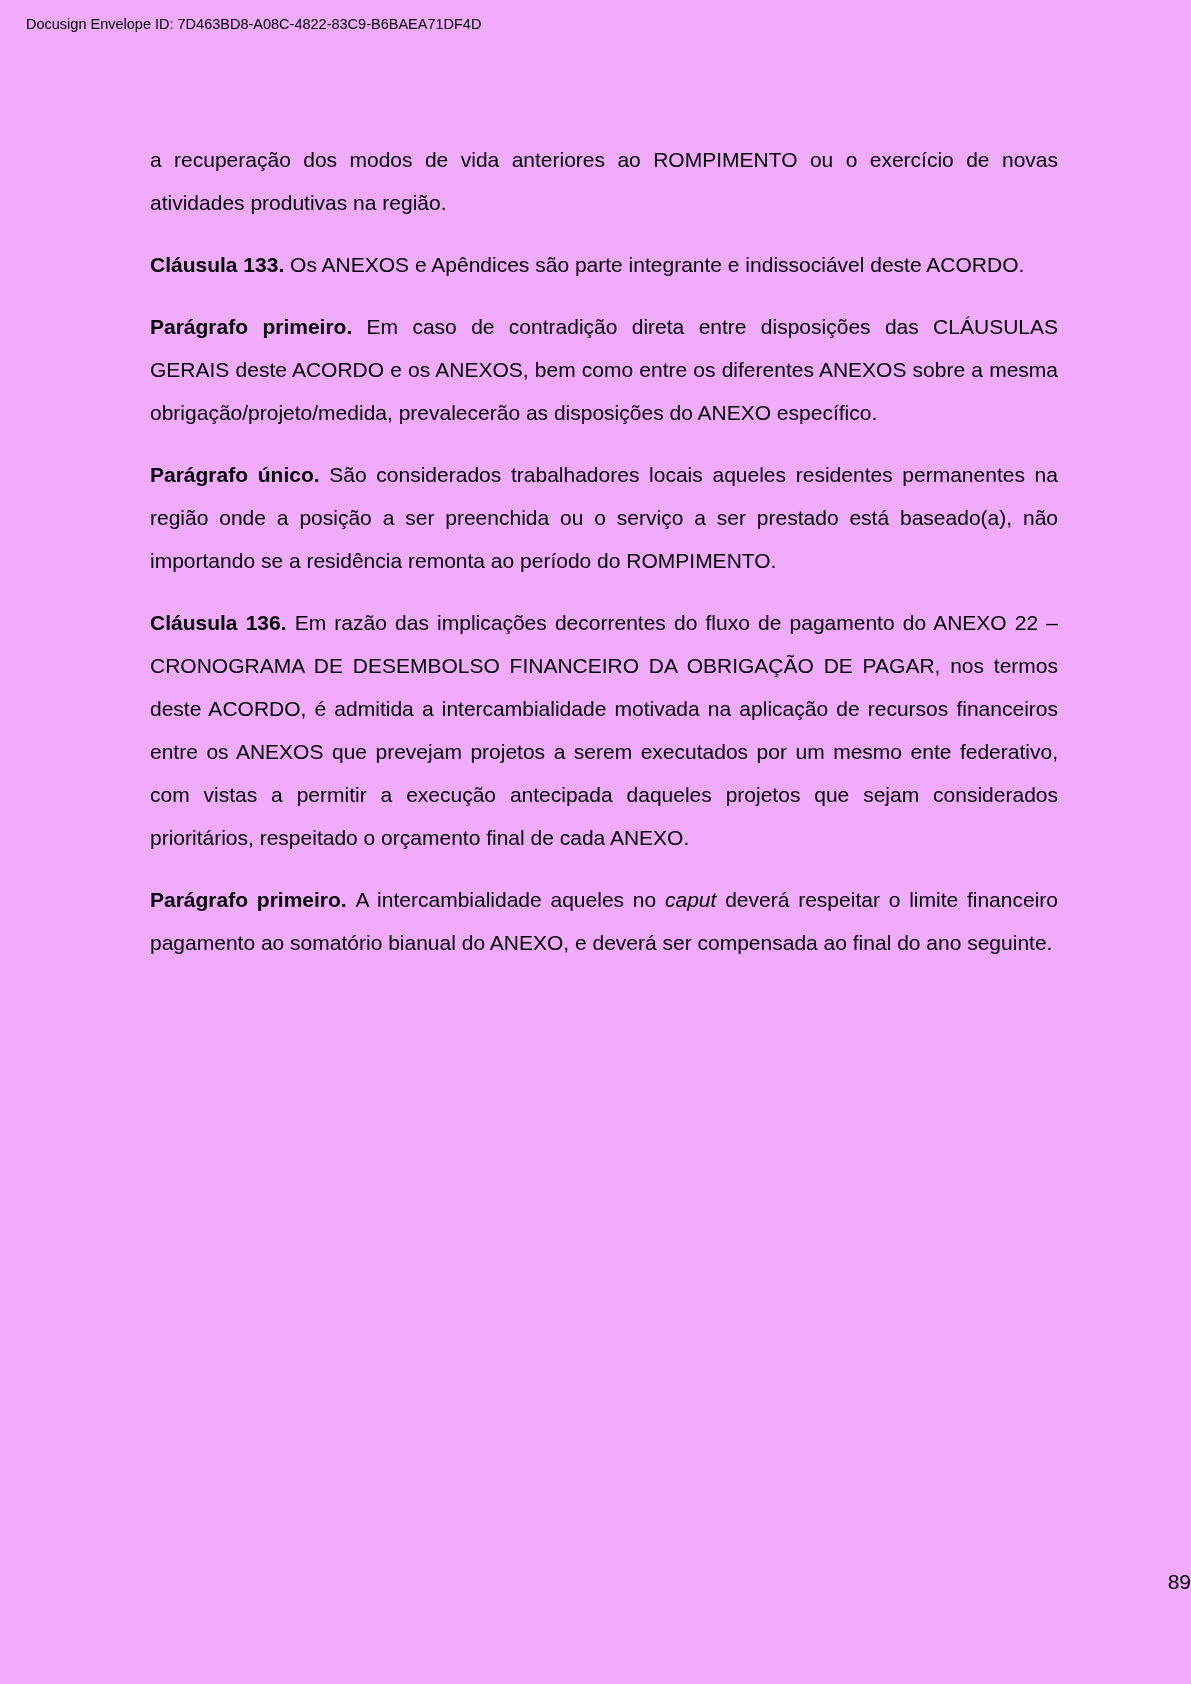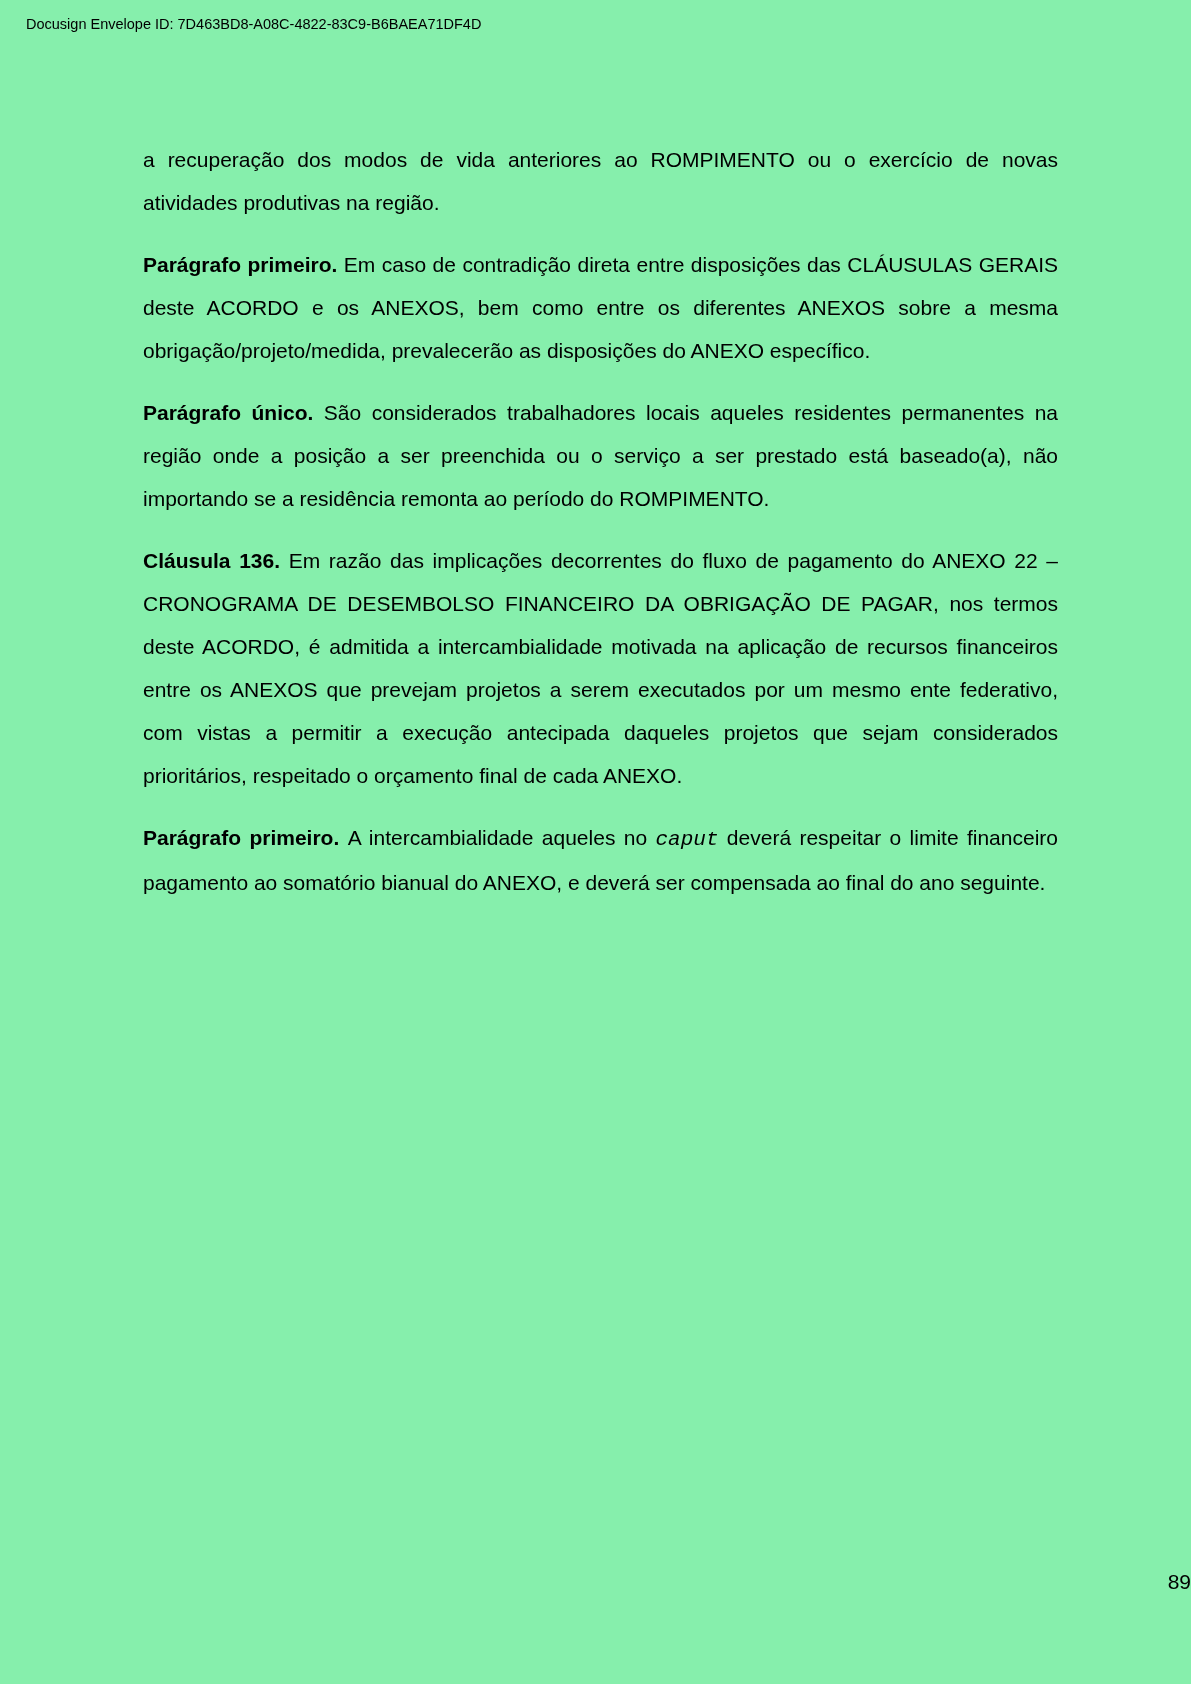--- a/index.html
+++ b/index.html
@@ -4,21 +4,21 @@
 <style>
   html, body {
     margin: 0;
     padding: 0;
     background: #ffffff;
   }
   .page {
     position: relative;
     width: 1191px;
     height: 1684px;
-    background: #86efac;
+    background: #f0abfc;
     color: #000000;
     font-family: "Liberation Sans", sans-serif;
     overflow: hidden;
   }
   .envelope-id {
     position: absolute;
     left: 26px;
     top: 16px;
     font-size: 14.5px;
     line-height: 17px;
@@ -29,44 +29,45 @@
     position: absolute;
     left: 135px;
     top: 138px;
     width: 923px;
     font-size: 21px;
     line-height: 43px;
     text-align: justify;
     color: #000000;
   }
   .para {
-    margin: 0 0 19px 8px;
+    margin: 0 0 19px 15px;
     padding: 0;
   }
   .seg-bold   { font-weight: bold; }
-  .seg-italic { font-style: italic; font-family: Liberation Mono, monospace; }
+  .seg-italic { font-style: italic; }
   .seg-normal { font-weight: normal; font-style: normal; }
   .page-number {
     position: absolute;
     left: 0;
     top: 1570px;
     width: 100%;
     text-align: right;
     font-size: 21px;
     color: #000000;
   }
 </style>
 </head>
 <body>
 
 <div class="page">
   <div class="envelope-id">Docusign Envelope ID: 7D463BD8-A08C-4822-83C9-B6BAEA71DF4D</div>
 
   <div class="body-text" id="paragraphs">
       <p class="para"><span class="seg-normal">a recuperação dos modos de vida anteriores ao ROMPIMENTO ou o exercício de novas atividades produtivas na região.</span></p>
+      <p class="para"><span class="seg-bold">Cláusula 133. </span><span class="seg-normal">Os ANEXOS e Apêndices são parte integrante e indissociável deste ACORDO.</span></p>
       <p class="para"><span class="seg-bold">Parágrafo primeiro. </span><span class="seg-normal">Em caso de contradição direta entre disposições das CLÁUSULAS GERAIS deste ACORDO e os ANEXOS, bem como entre os diferentes ANEXOS sobre a mesma obrigação/projeto/medida, prevalecerão as disposições do ANEXO específico.</span></p>
       <p class="para"><span class="seg-bold">Parágrafo único. </span><span class="seg-normal">São considerados trabalhadores locais aqueles residentes permanentes na região onde a posição a ser preenchida ou o serviço a ser prestado está baseado(a), não importando se a residência remonta ao período do ROMPIMENTO.</span></p>
       <p class="para"><span class="seg-bold">Cláusula 136. </span><span class="seg-normal">Em razão das implicações decorrentes do fluxo de pagamento do ANEXO 22 – CRONOGRAMA DE DESEMBOLSO FINANCEIRO DA OBRIGAÇÃO DE PAGAR, nos termos deste ACORDO, é admitida a intercambialidade motivada na aplicação de recursos financeiros entre os ANEXOS que prevejam projetos a serem executados por um mesmo ente federativo, com vistas a permitir a execução antecipada daqueles projetos que sejam considerados prioritários, respeitado o orçamento final de cada ANEXO.</span></p>
       <p class="para"><span class="seg-bold">Parágrafo primeiro. </span><span class="seg-normal">A intercambialidade aqueles no </span><span class="seg-italic">caput</span><span class="seg-normal"> deverá respeitar o limite financeiro pagamento ao somatório bianual do ANEXO, e deverá ser compensada ao final do ano seguinte.</span></p>
     </div>
 
   <div class="page-number">89</div>
 </div>
 
 </body></html>

